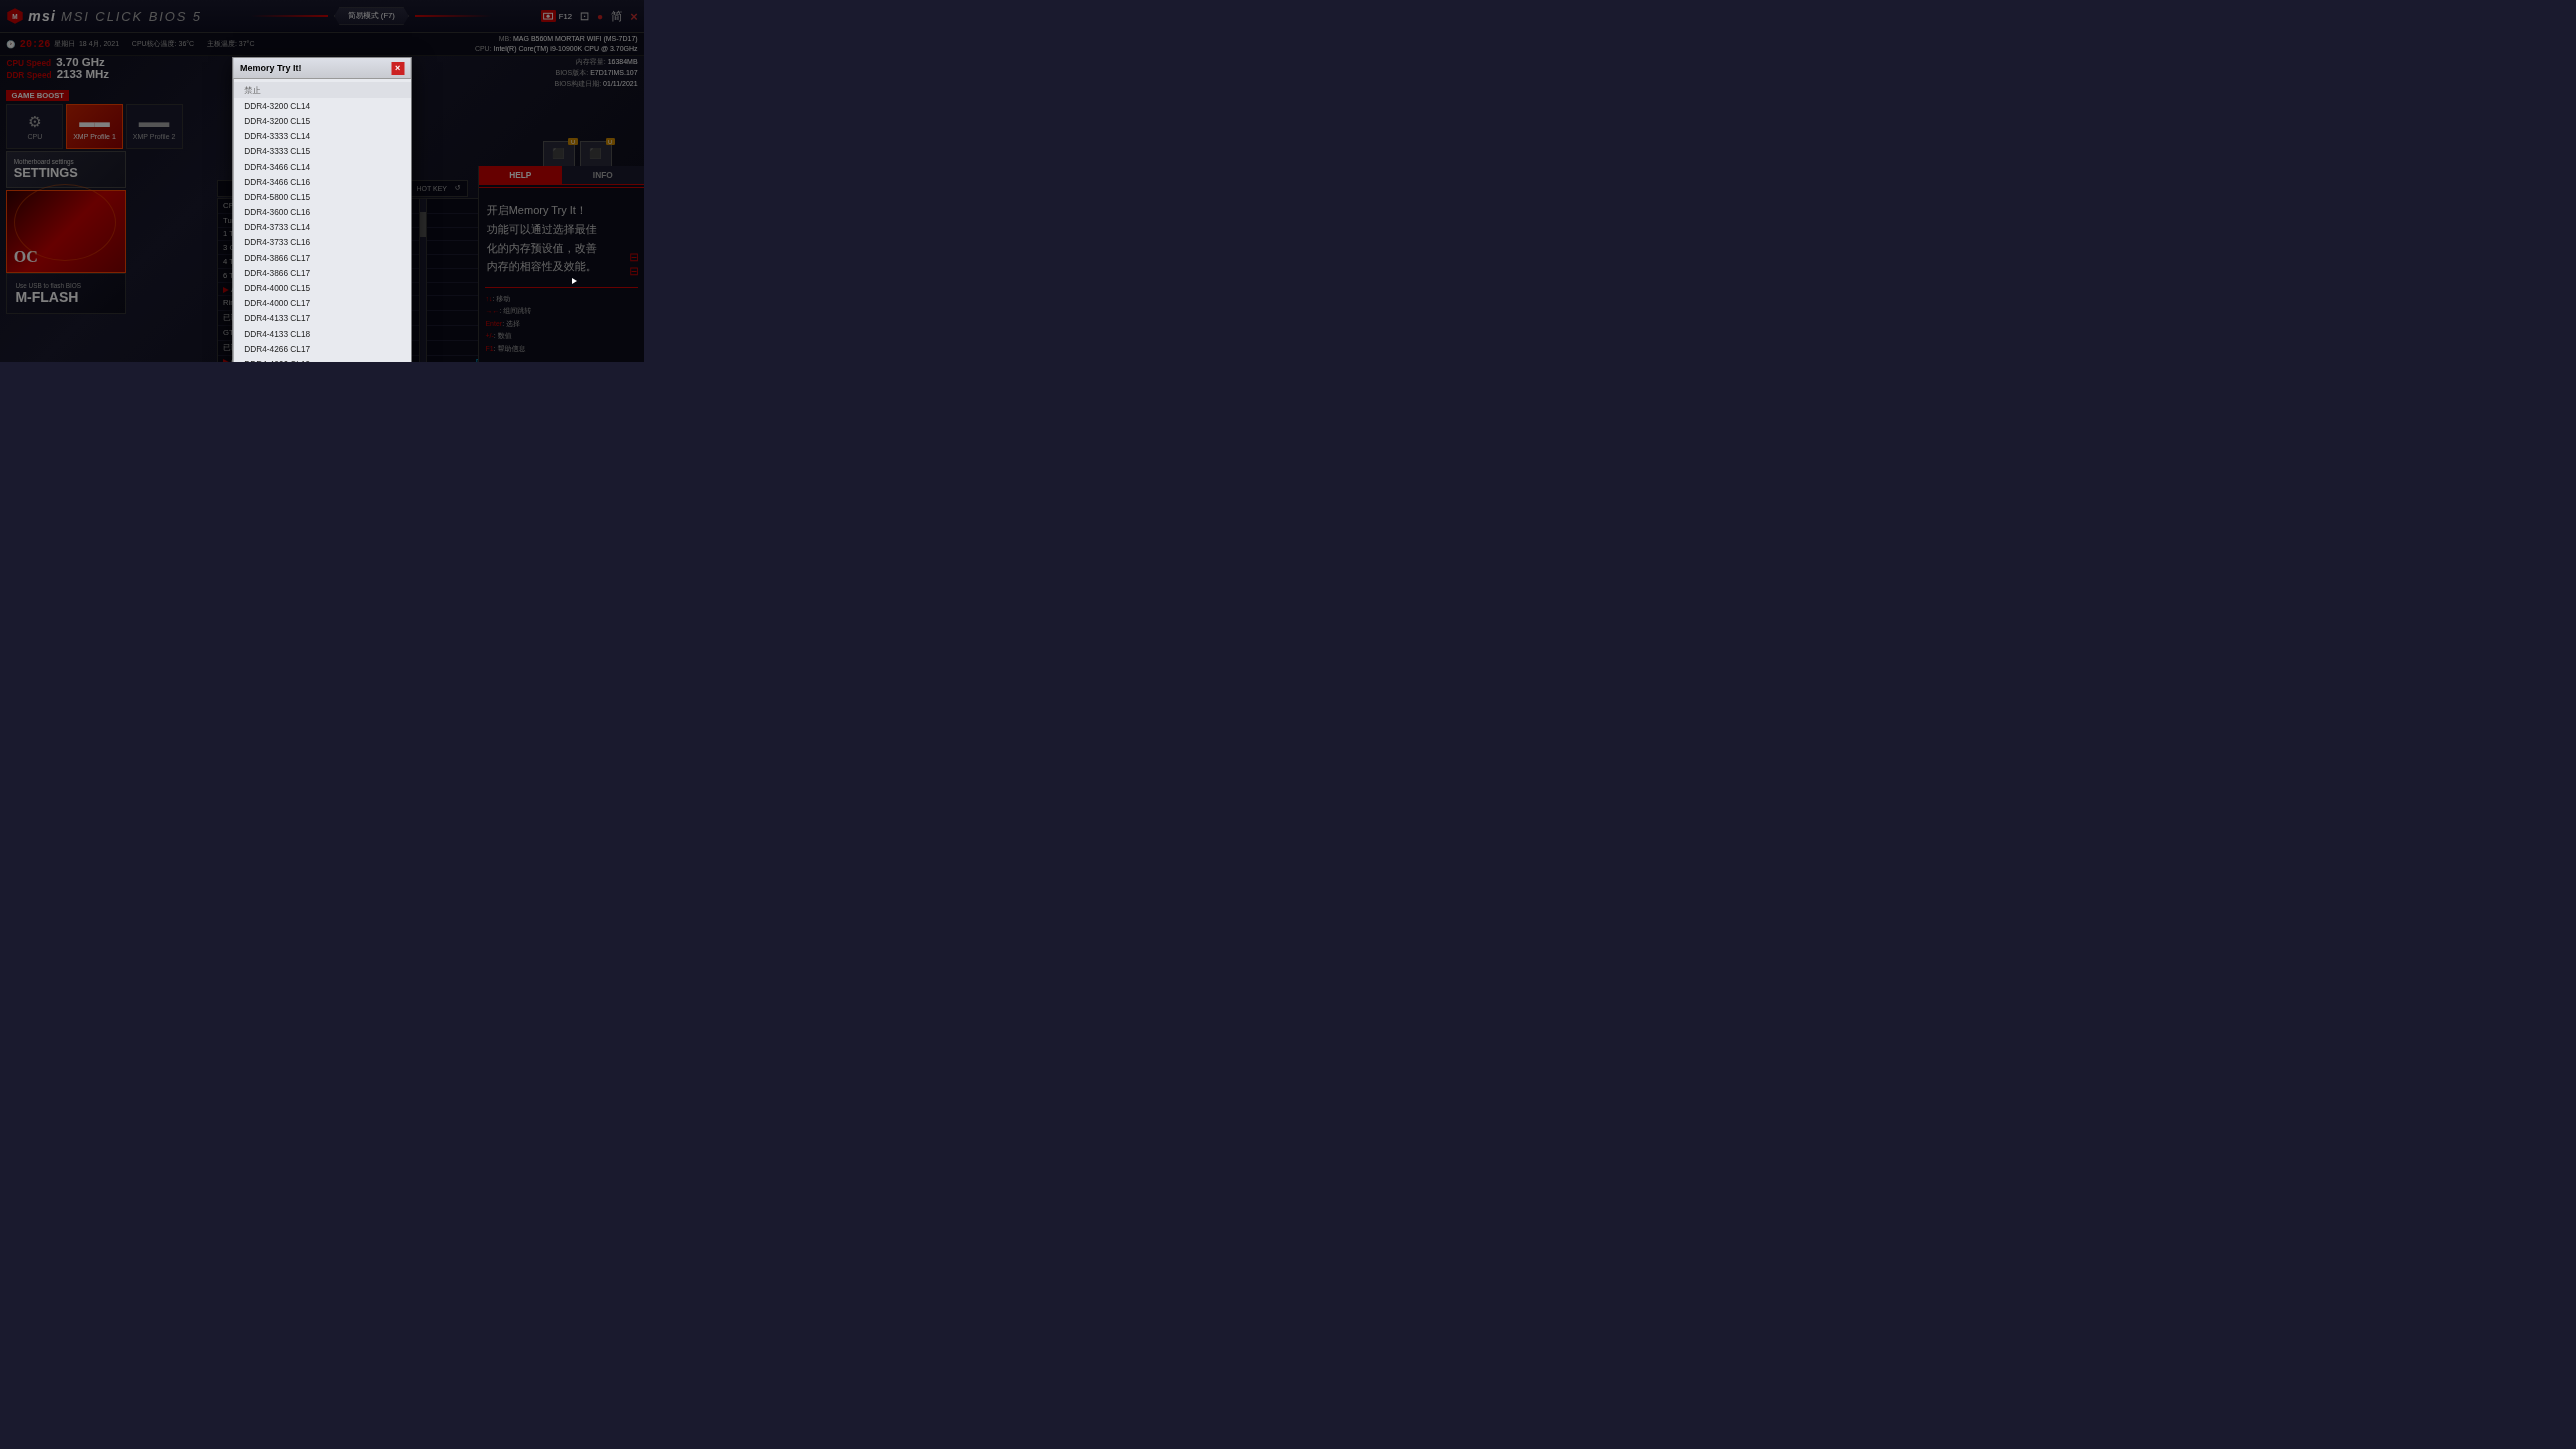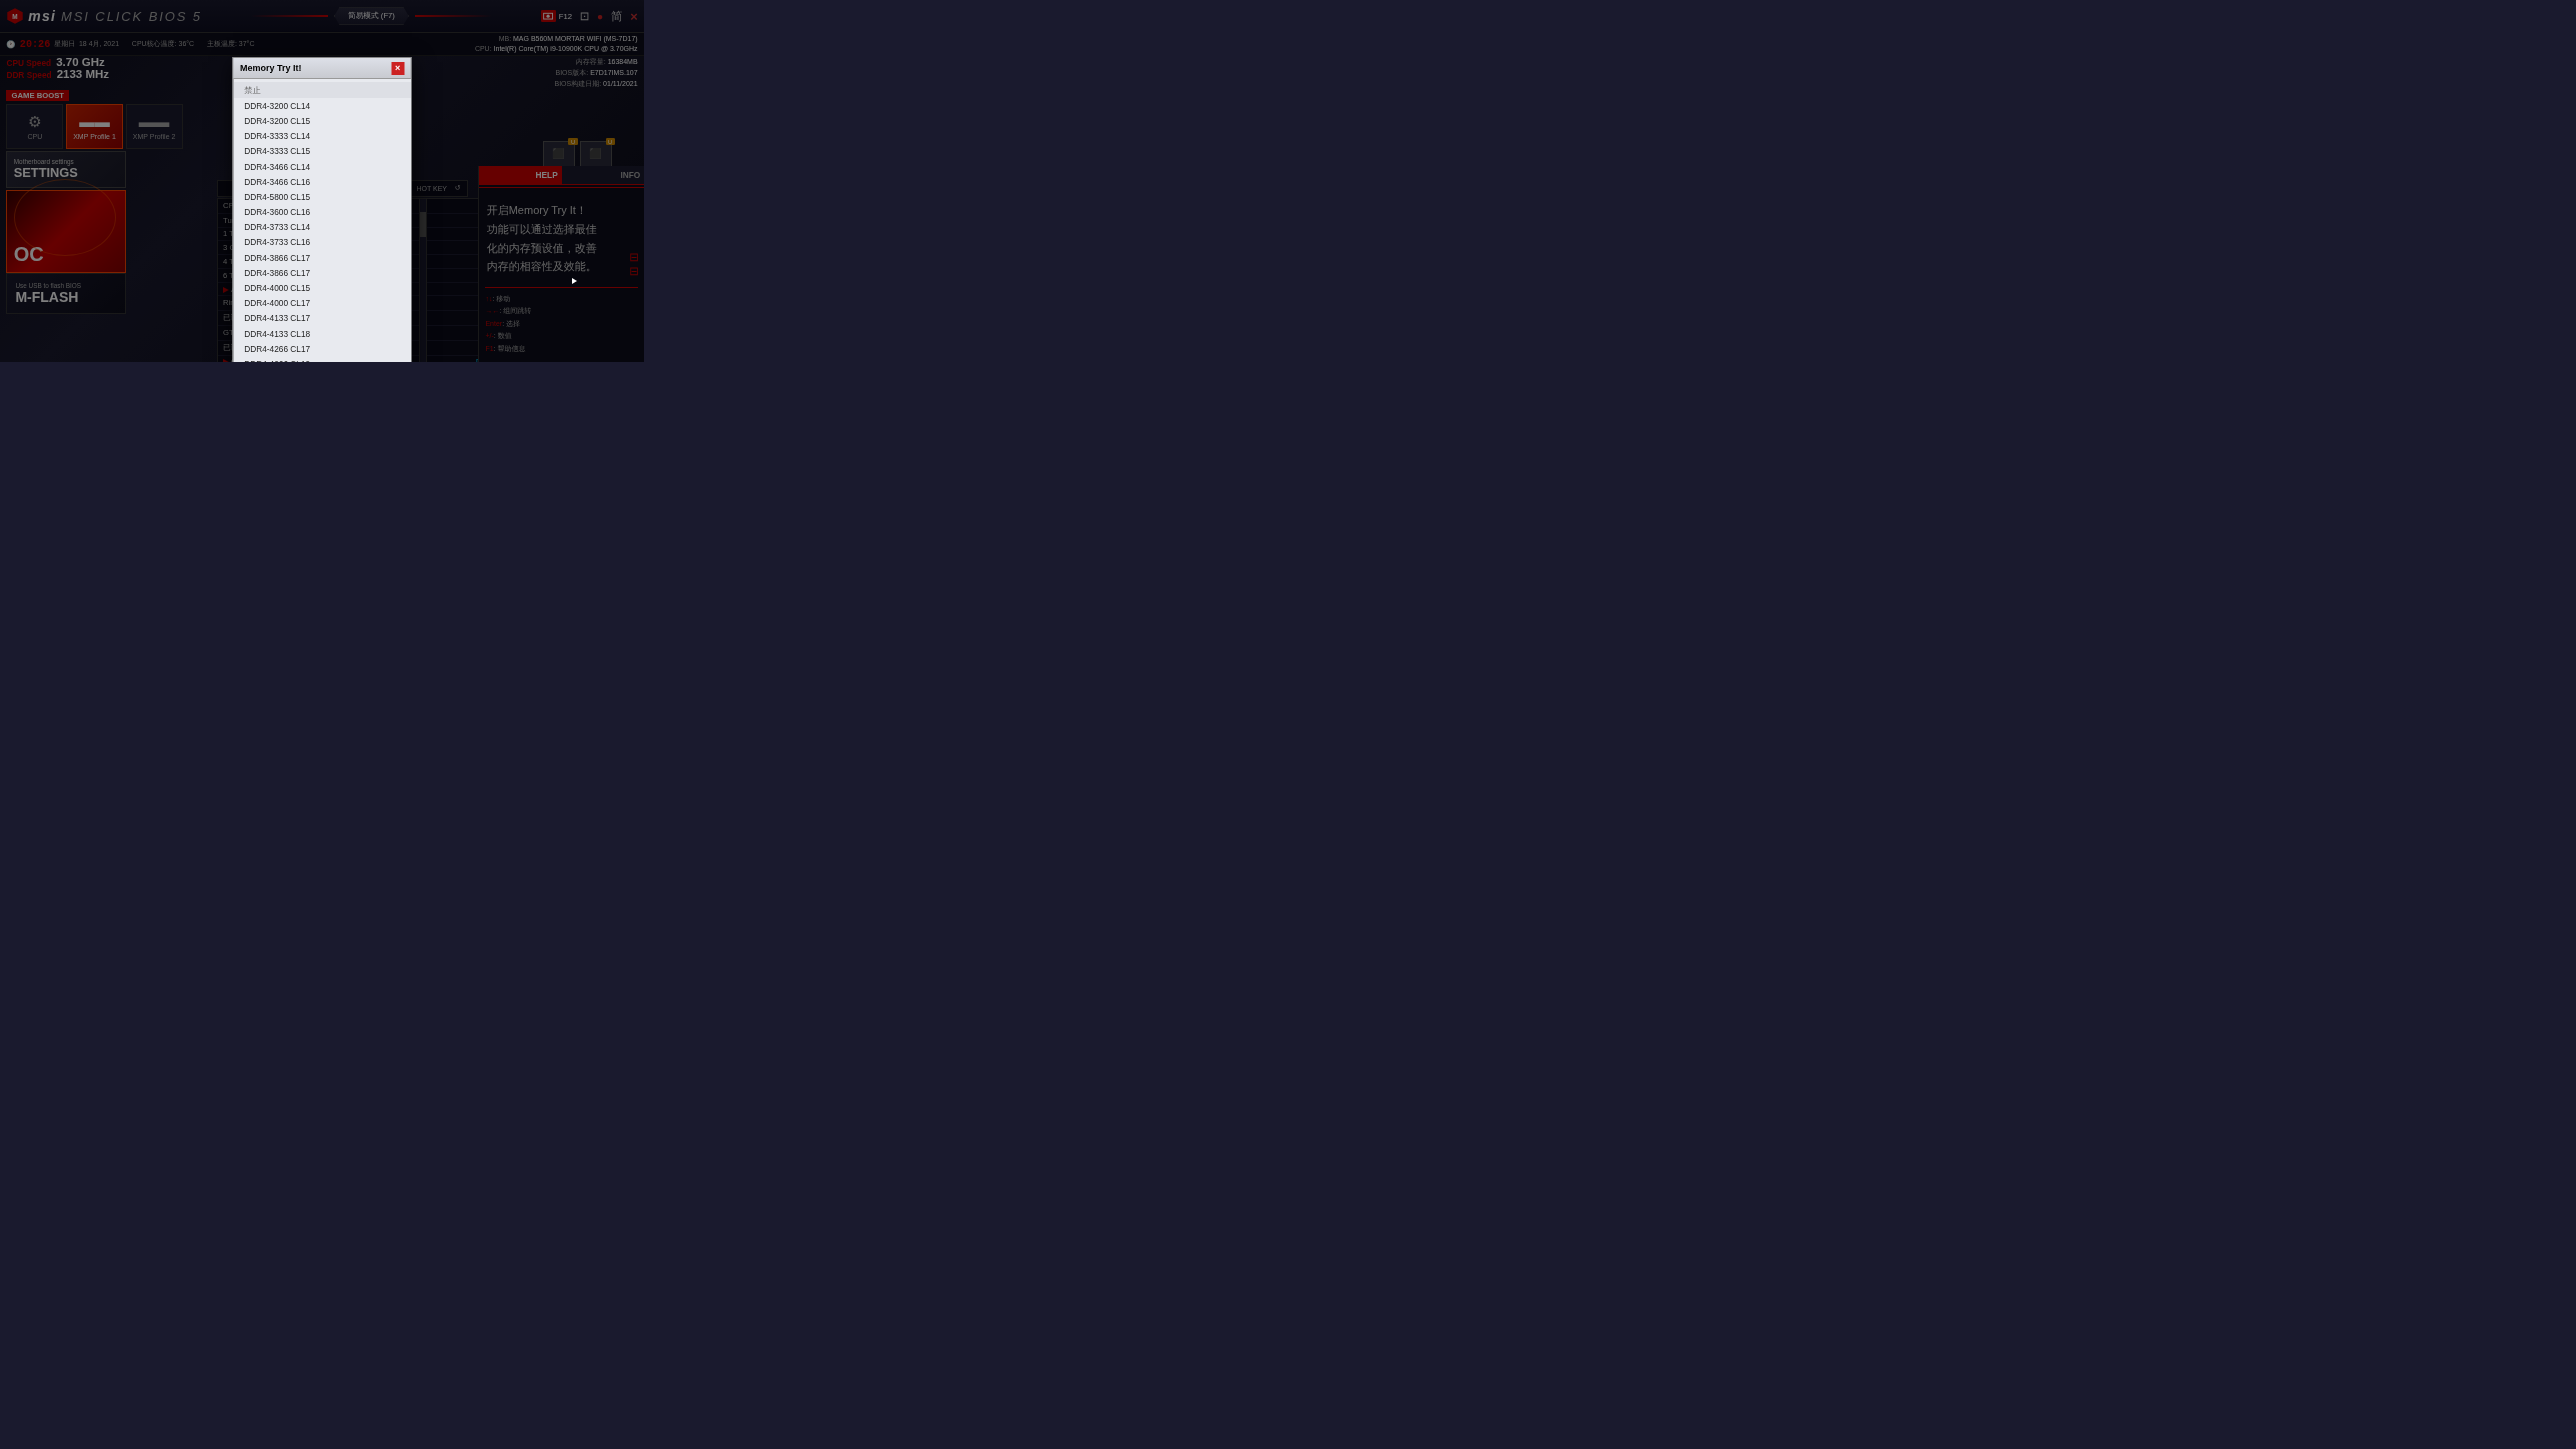--- a/index.html
+++ b/index.html
@@ -240,22 +240,23 @@
       background: linear-gradient(135deg, #3a0000 0%, #cc0000 50%, #880000 100%);
       border: 0.6px solid #ff4400;
       padding: 6.4px;
       height: 83px;
       display: flex;
       align-items: flex-end;
       cursor: pointer;
     }
     .oc-title {
       color: #fff;
-      font-size: 20px;
-      font-weight: bold;
+      font-size: 16px;
+      font-weight: bold;
+      font-family: Liberation Serif, serif;
     }
     .mflash-panel {
       background: linear-gradient(135deg, #1a1a2e 0%, #0d0d1a 100%);
       border: 0.6px solid #333;
       padding: 8px;
       cursor: pointer;
     }
     .mflash-label {
       color: #aaa;
       font-size: 6.4px;
@@ -330,21 +331,21 @@
       background: #0d0d1a;
       border-left: 0.6px solid #333;
       z-index: 9;
     }
     .right-panel-tabs {
       display: flex;
     }
     .right-tab {
       flex: 1;
       padding: 3.8px;
-      text-align: right;
+      text-align: center;
       font-size: 8.3px;
       font-weight: bold;
       cursor: pointer;
     }
     .right-tab.active {
       background: #cc0000;
       color: #fff;
     }
     .right-tab.inactive {
       background: #1a1a2e;

